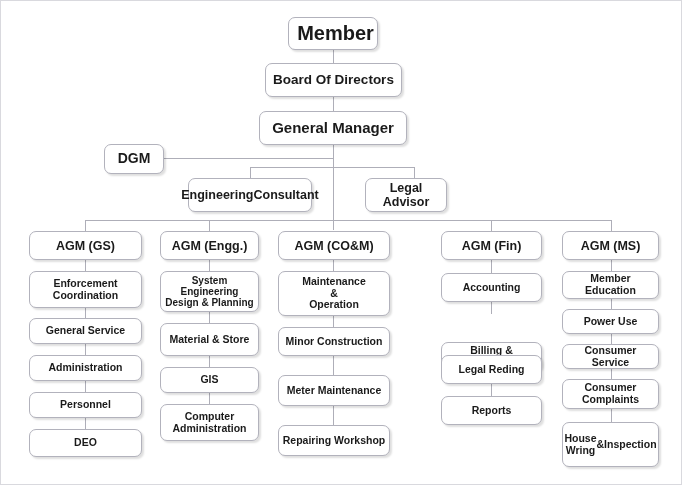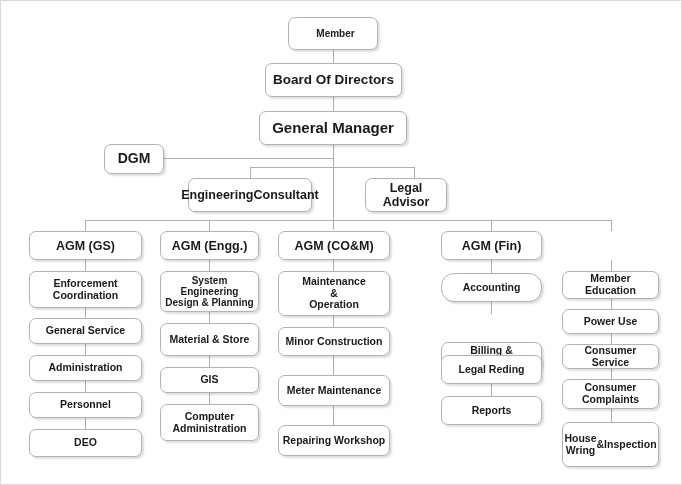--- a/index.html
+++ b/index.html
@@ -39,21 +39,21 @@
     justify-content: center;
     text-align: center;
     color: #1a1a1a;
     font-weight: bold;
     line-height: 1.12;
     padding: 2px 3px;
   }
   .node span { display: block; width: 100%; }
 
   
-  .tier-top    { font-size: 10px; padding-left: 8px; }
+  .tier-top    { font-size: 20px; padding-left: 8px; }
   .tier-2      { font-size: 13.5px; }
   .tier-gm     { font-size: 15px; }
   .tier-dgm    { font-size: 14px; }
   .tier-staff  { font-size: 12.5px; }
   .tier-agm    { font-size: 12.5px; }
   .tier-leaf   { font-size: 10.5px; }
   .tier-leaf2  { font-size: 10px; }
 </style>
 </head>
 <body>
@@ -136,20 +136,23 @@
   </div>
   <div class="node tier-agm" style="left:159px; top:230px; width:99px; height:29px;">
     <span>AGM (Engg.)</span>
   </div>
   <div class="node tier-agm" style="left:277px; top:230px; width:112px; height:29px;">
     <span>AGM (CO&amp;M)</span>
   </div>
   <div class="node tier-agm" style="left:440px; top:230px; width:101px; height:29px;">
     <span>AGM (Fin)</span>
   </div>
+  <div class="node tier-agm" style="left:561px; top:230px; width:97px; height:29px;">
+    <span>AGM (MS)</span>
+  </div>
 
   <div class="node tier-leaf" style="left:28px; top:270px; width:113px; height:37px; flex-direction:column;align-items:flex-end;">
     <span>Enforcement</span>
     <span>Coordination</span>
   </div>
   <div class="node tier-leaf" style="left:28px; top:317px; width:113px; height:26px;">
     <span>General Service</span>
   </div>
   <div class="node tier-leaf" style="left:28px; top:354px; width:113px; height:26px;">
     <span>Administration</span>
@@ -184,21 +187,21 @@
   <div class="node tier-leaf" style="left:277px; top:326px; width:112px; height:29px;">
     <span>Minor Construction</span>
   </div>
   <div class="node tier-leaf" style="left:277px; top:374px; width:112px; height:31px;">
     <span>Meter Maintenance</span>
   </div>
   <div class="node tier-leaf" style="left:277px; top:424px; width:112px; height:31px;">
     <span>Repairing Workshop</span>
   </div>
 
-  <div class="node tier-leaf" style="left:440px; top:272px; width:101px; height:29px;border-radius:13px;">
+  <div class="node tier-leaf" style="left:440px; top:272px; width:101px; height:29px;">
     <span>Accounting</span>
   </div>
   <div class="node tier-leaf" style="left:440px; top:313px; width:101px; height:29px;margin-top:28px;">
     <span>Billing &amp; Collection</span>
   </div>
   <div class="node tier-leaf" style="left:440px; top:354px; width:101px; height:29px;">
     <span>Legal Reding</span>
   </div>
   <div class="node tier-leaf" style="left:440px; top:395px; width:101px; height:29px;">
     <span>Reports</span>

